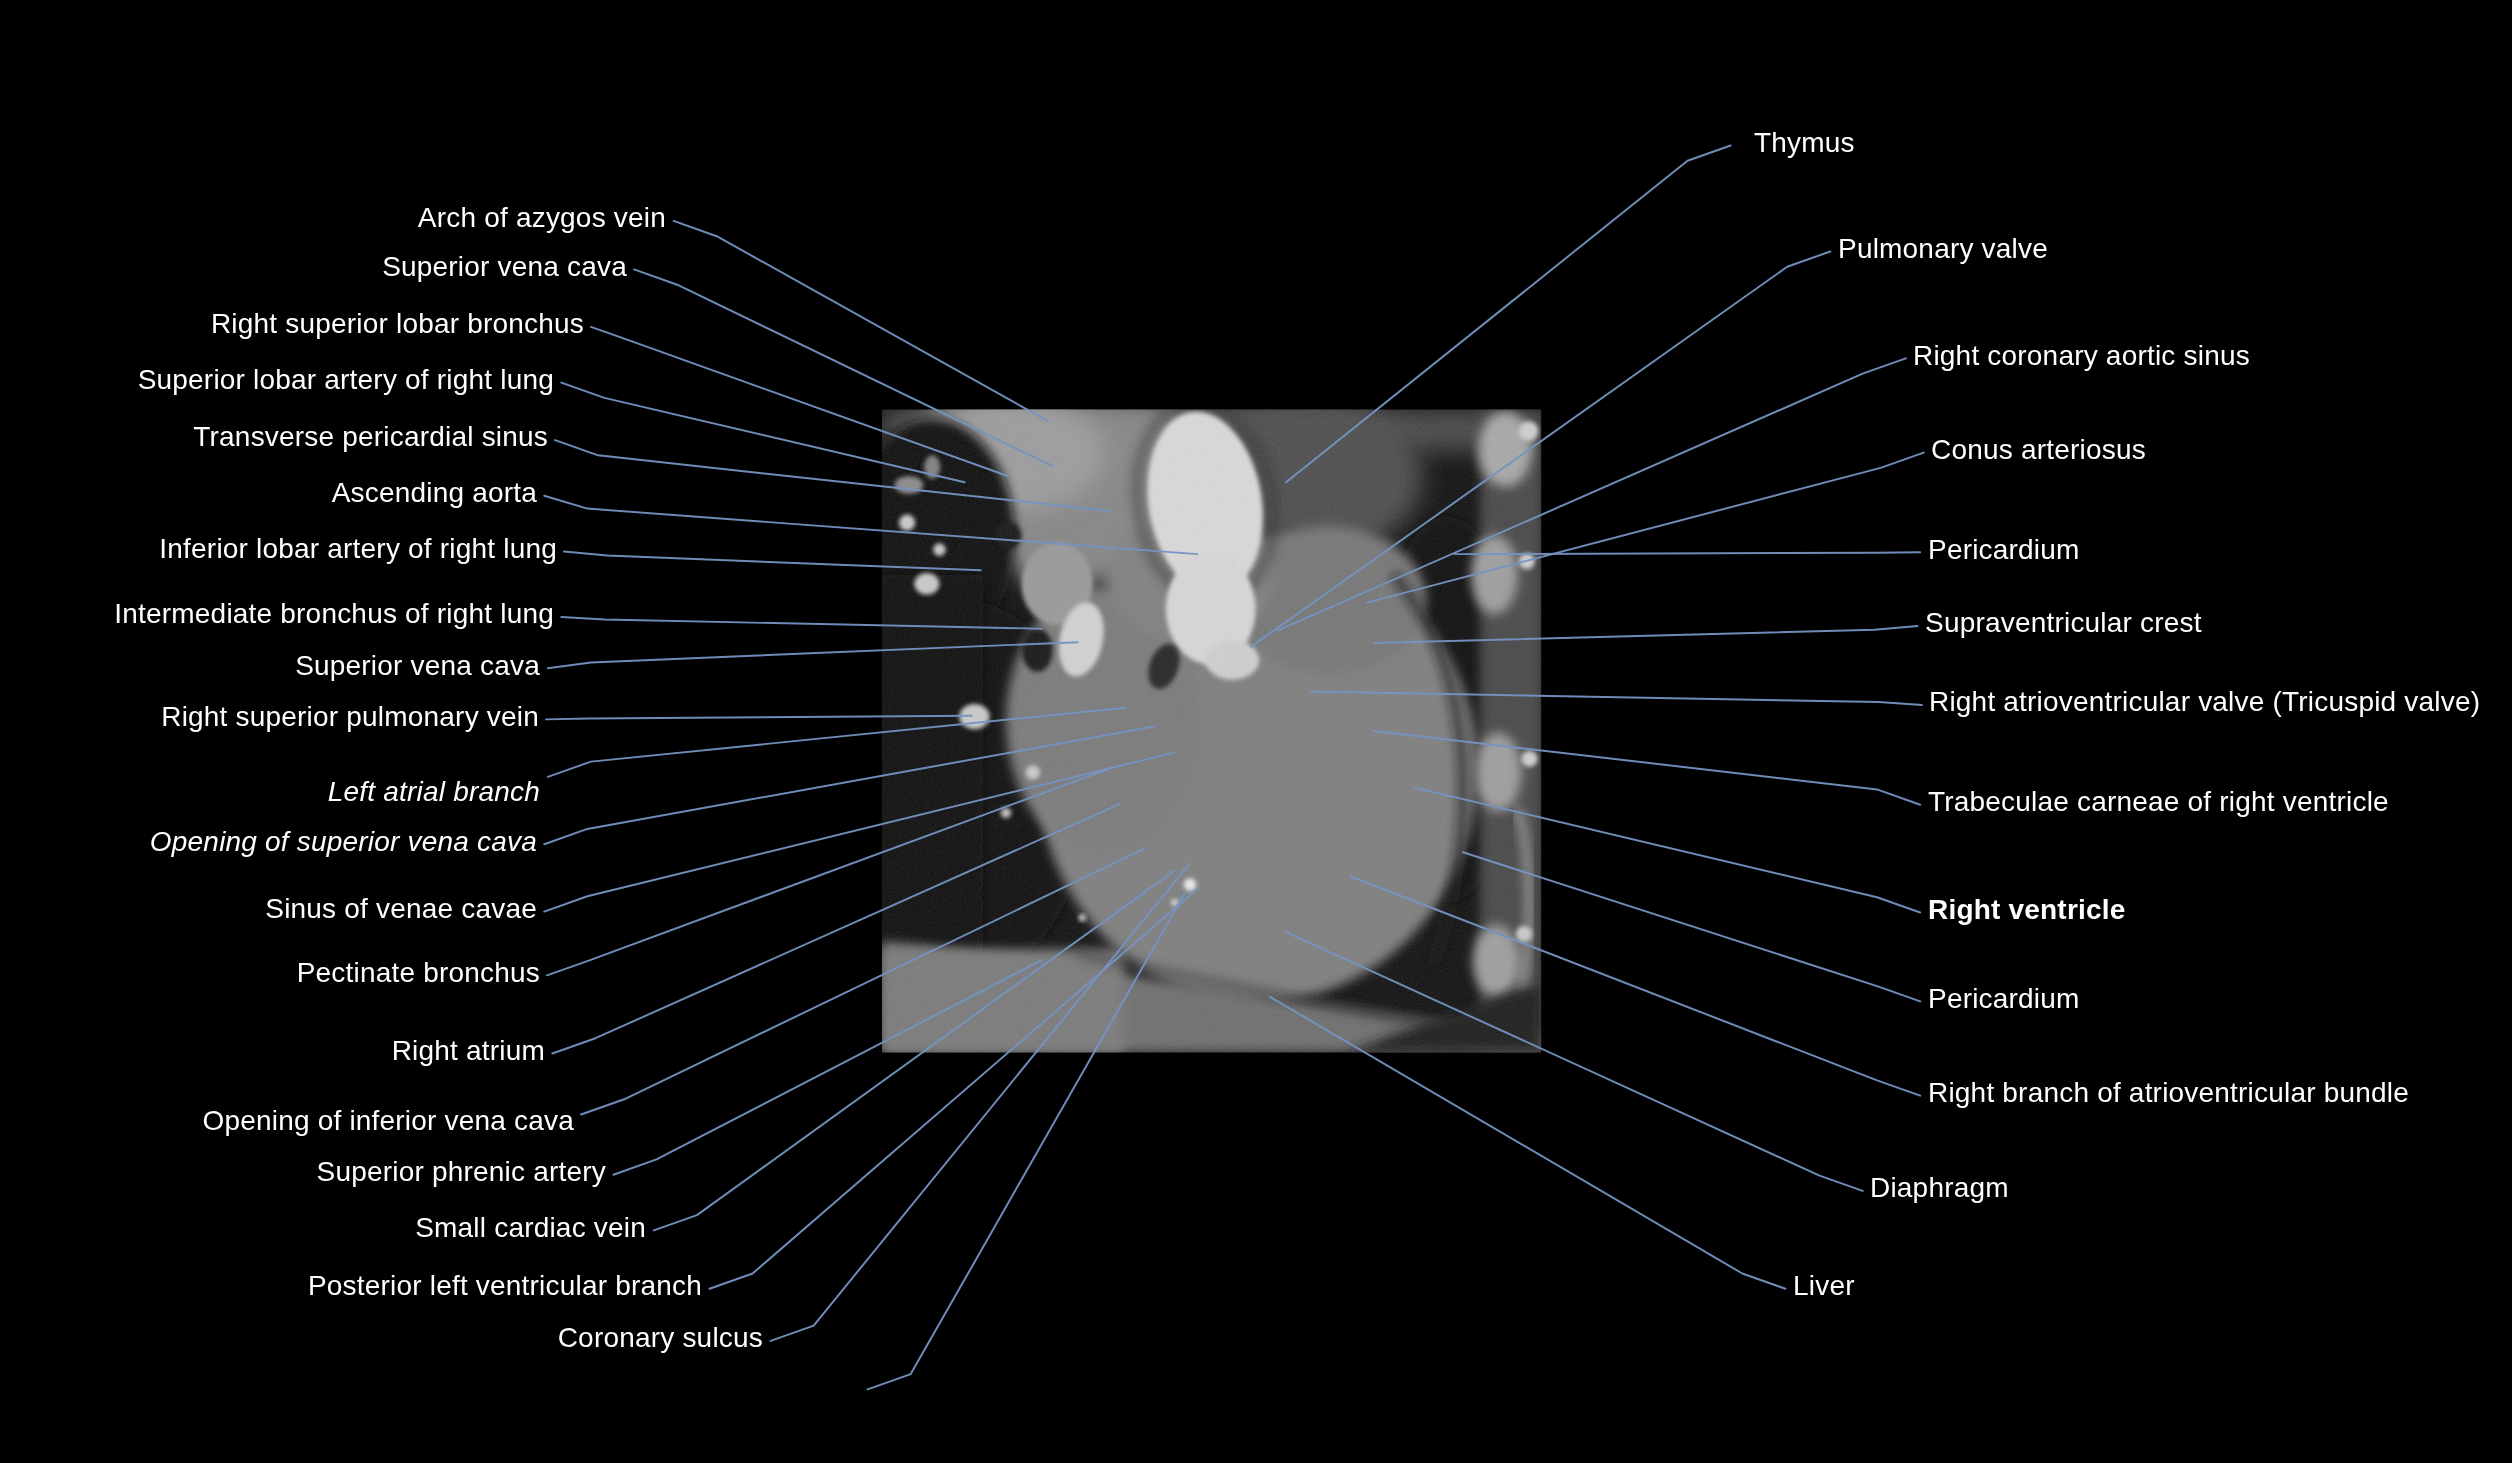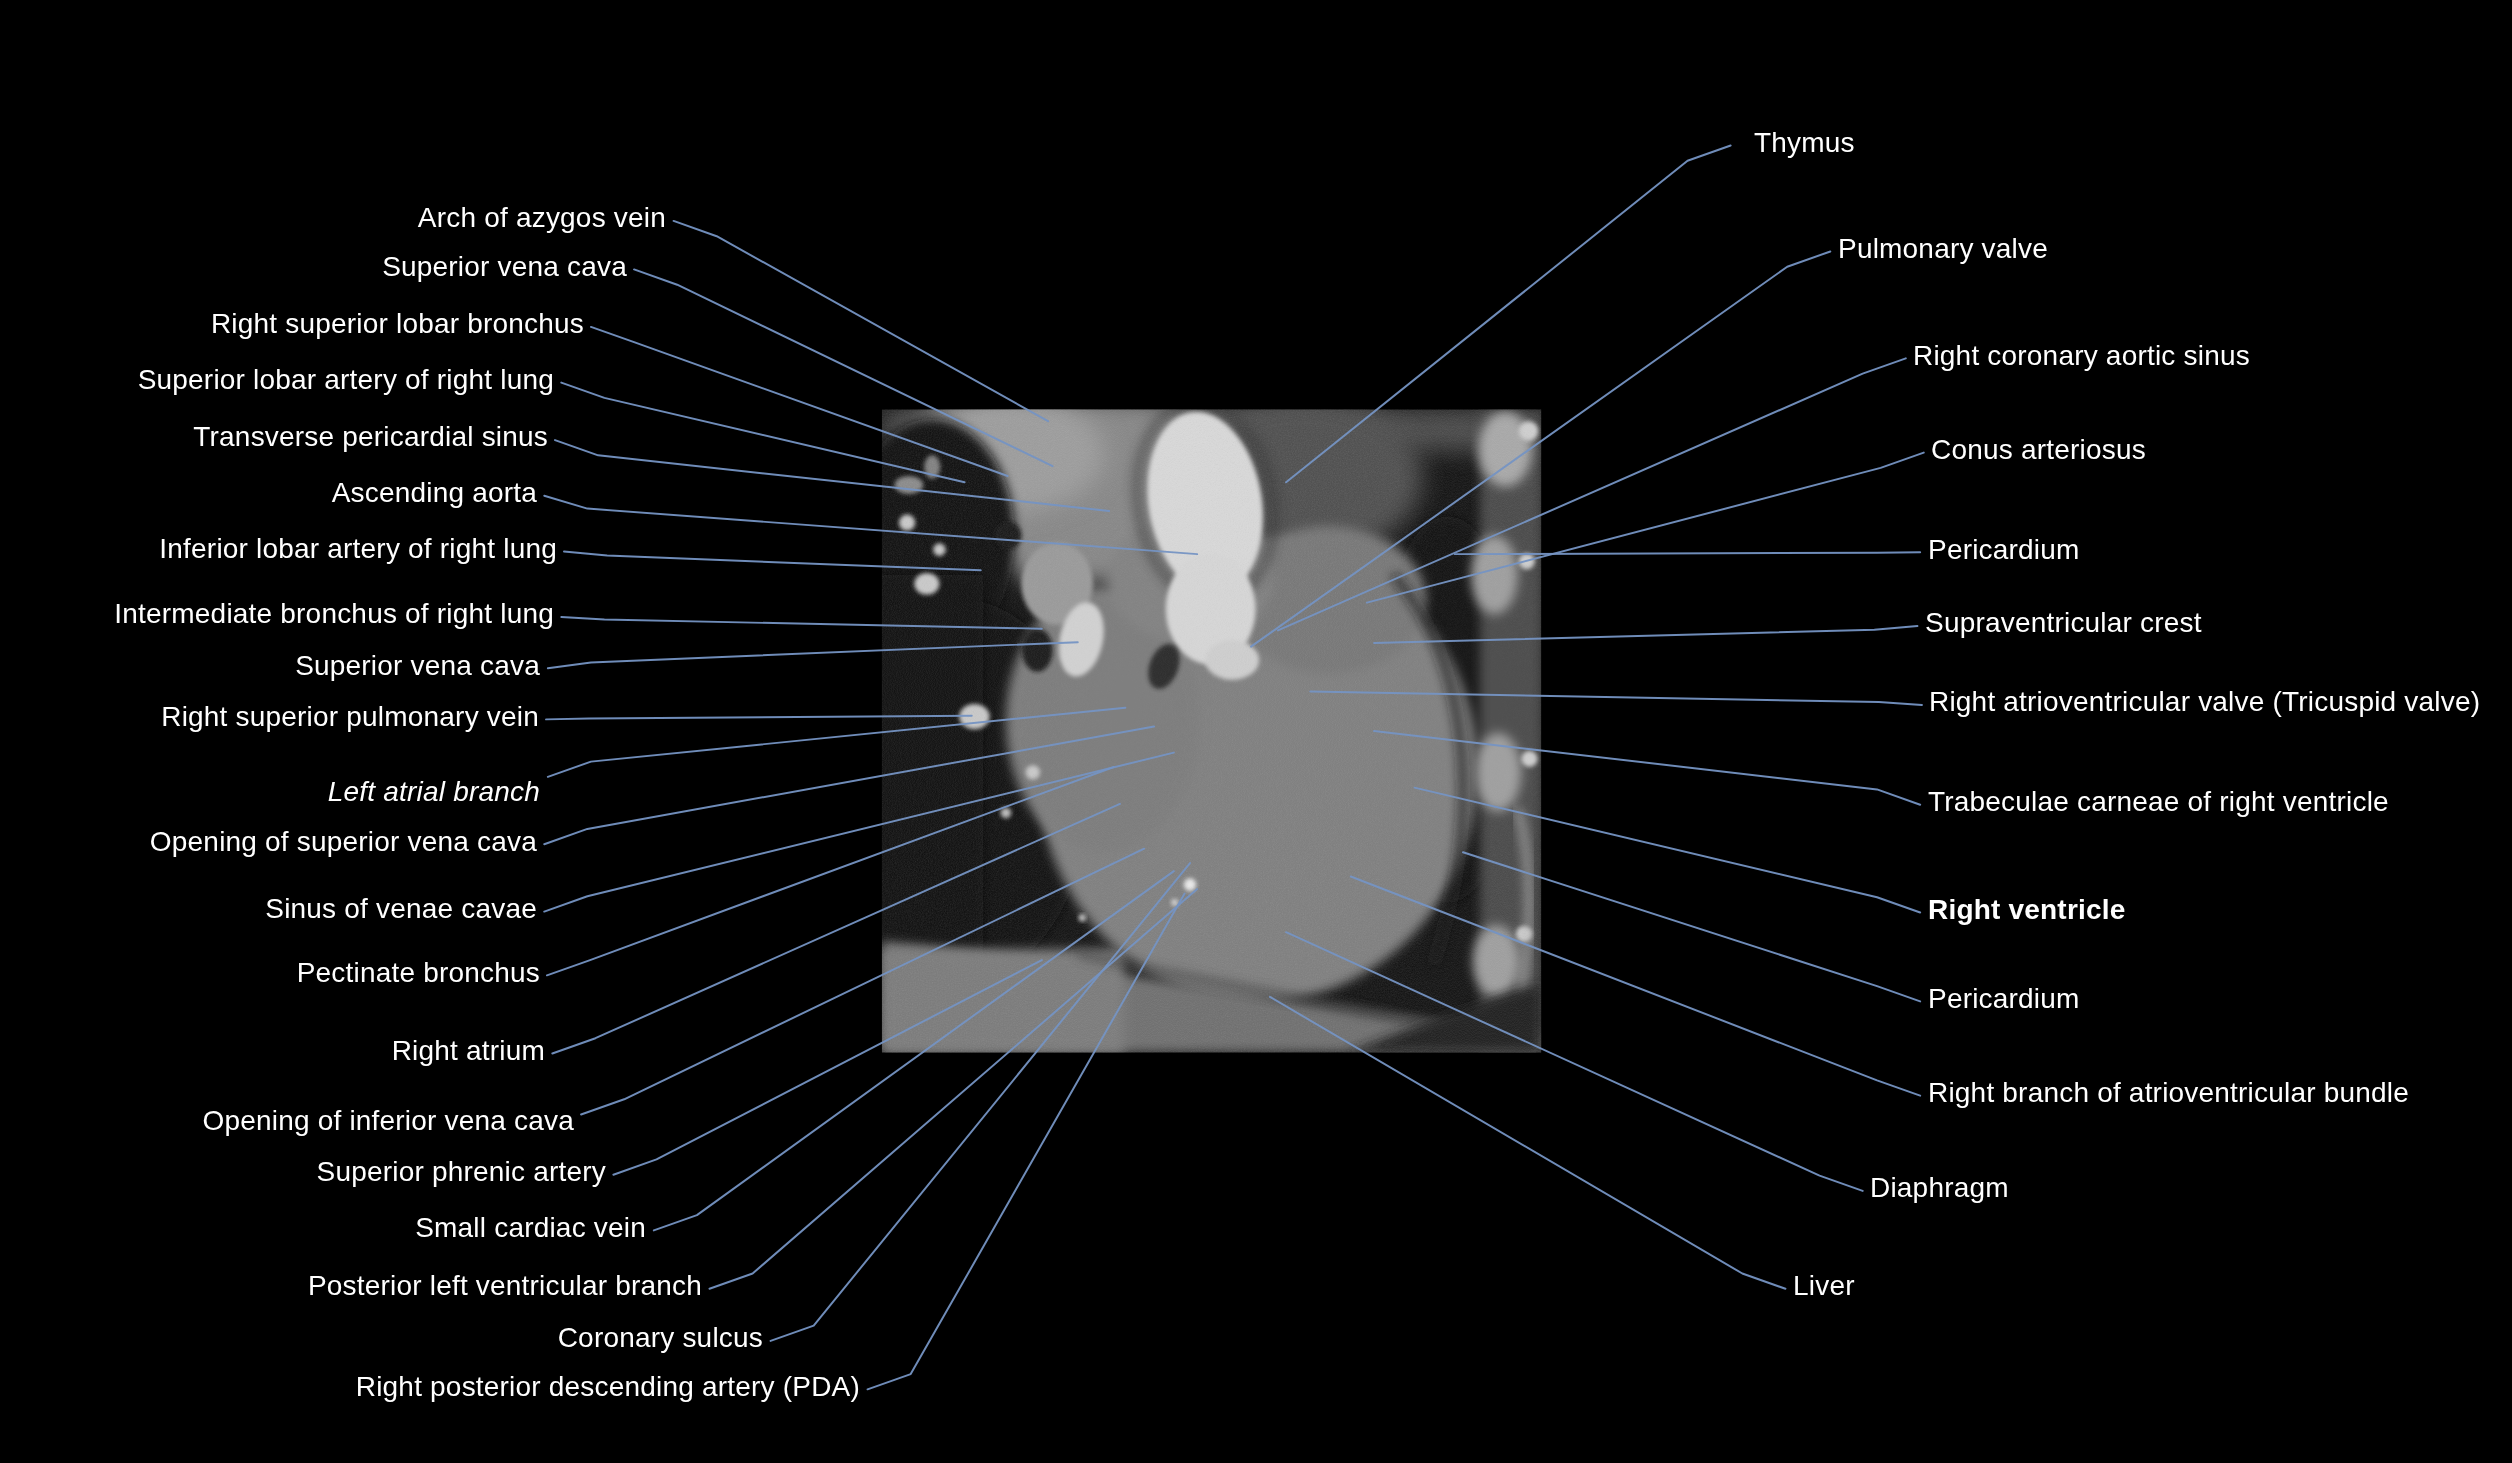--- a/index.html
+++ b/index.html
@@ -147,30 +147,29 @@
       <div class="anat-label side-left" style="top: 267px; right: 1885px;">Superior vena cava</div>
       <div class="anat-label side-left" style="top: 324px; right: 1928px;">Right superior lobar bronchus</div>
       <div class="anat-label side-left" style="top: 380px; right: 1958px;">Superior lobar artery of right lung</div>
       <div class="anat-label side-left" style="top: 437px; right: 1964px;">Transverse pericardial sinus</div>
       <div class="anat-label side-left" style="top: 493px; right: 1975px;">Ascending aorta</div>
       <div class="anat-label side-left" style="top: 549px; right: 1955px;">Inferior lobar artery of right lung</div>
       <div class="anat-label side-left" style="top: 614px; right: 1958px;">Intermediate bronchus of right lung</div>
       <div class="anat-label side-left" style="top: 666px; right: 1972px;">Superior vena cava</div>
       <div class="anat-label side-left" style="top: 717px; right: 1973px;">Right superior pulmonary vein</div>
       <div class="anat-label side-left" style="top: 792px; right: 1972px; font-style: italic;">Left atrial branch</div>
-      <div class="anat-label side-left" style="top: 842px; right: 1975px;">Opening of superior vena cava</div>
+      <div class="anat-label side-left" style="top: 842px; right: 1975px; font-style: italic;">Opening of superior vena cava</div>
       <div class="anat-label side-left" style="top: 909px; right: 1975px;">Sinus of venae cavae</div>
       <div class="anat-label side-left" style="top: 973px; right: 1972px;">Pectinate bronchus</div>
       <div class="anat-label side-left" style="top: 1051px; right: 1967px;">Right atrium</div>
       <div class="anat-label side-left" style="top: 1112px; right: 1938px; margin-top: 9px;">Opening of inferior vena cava</div>
       <div class="anat-label side-left" style="top: 1172px; right: 1906px;">Superior phrenic artery</div>
       <div class="anat-label side-left" style="top: 1228px; right: 1866px;">Small cardiac vein</div>
       <div class="anat-label side-left" style="top: 1286px; right: 1810px;">Posterior left ventricular branch</div>
       <div class="anat-label side-left" style="top: 1338px; right: 1749px;">Coronary sulcus</div>
-      <div class="anat-label side-left" style="top: 1387px; right: 1652px;">Right posterior descending artery (PDA)</div>
       <div class="anat-label side-right" style="top: 143px; left: 1738px; margin-left: 16px;">Thymus</div>
       <div class="anat-label side-right" style="top: 249px; left: 1838px;">Pulmonary valve</div>
       <div class="anat-label side-right" style="top: 356px; left: 1913px;">Right coronary aortic sinus</div>
       <div class="anat-label side-right" style="top: 450px; left: 1931px;">Conus arteriosus</div>
       <div class="anat-label side-right" style="top: 550px; left: 1928px;">Pericardium</div>
       <div class="anat-label side-right" style="top: 623px; left: 1925px;">Supraventricular crest</div>
       <div class="anat-label side-right" style="top: 702px; left: 1929px;">Right atrioventricular valve (Tricuspid valve)</div>
       <div class="anat-label side-right" style="top: 802px; left: 1928px;">Trabeculae carneae of right ventricle</div>
       <div class="anat-label side-right" style="top: 910px; left: 1928px; font-weight: bold;">Right ventricle</div>
       <div class="anat-label side-right" style="top: 999px; left: 1928px;">Pericardium</div>

